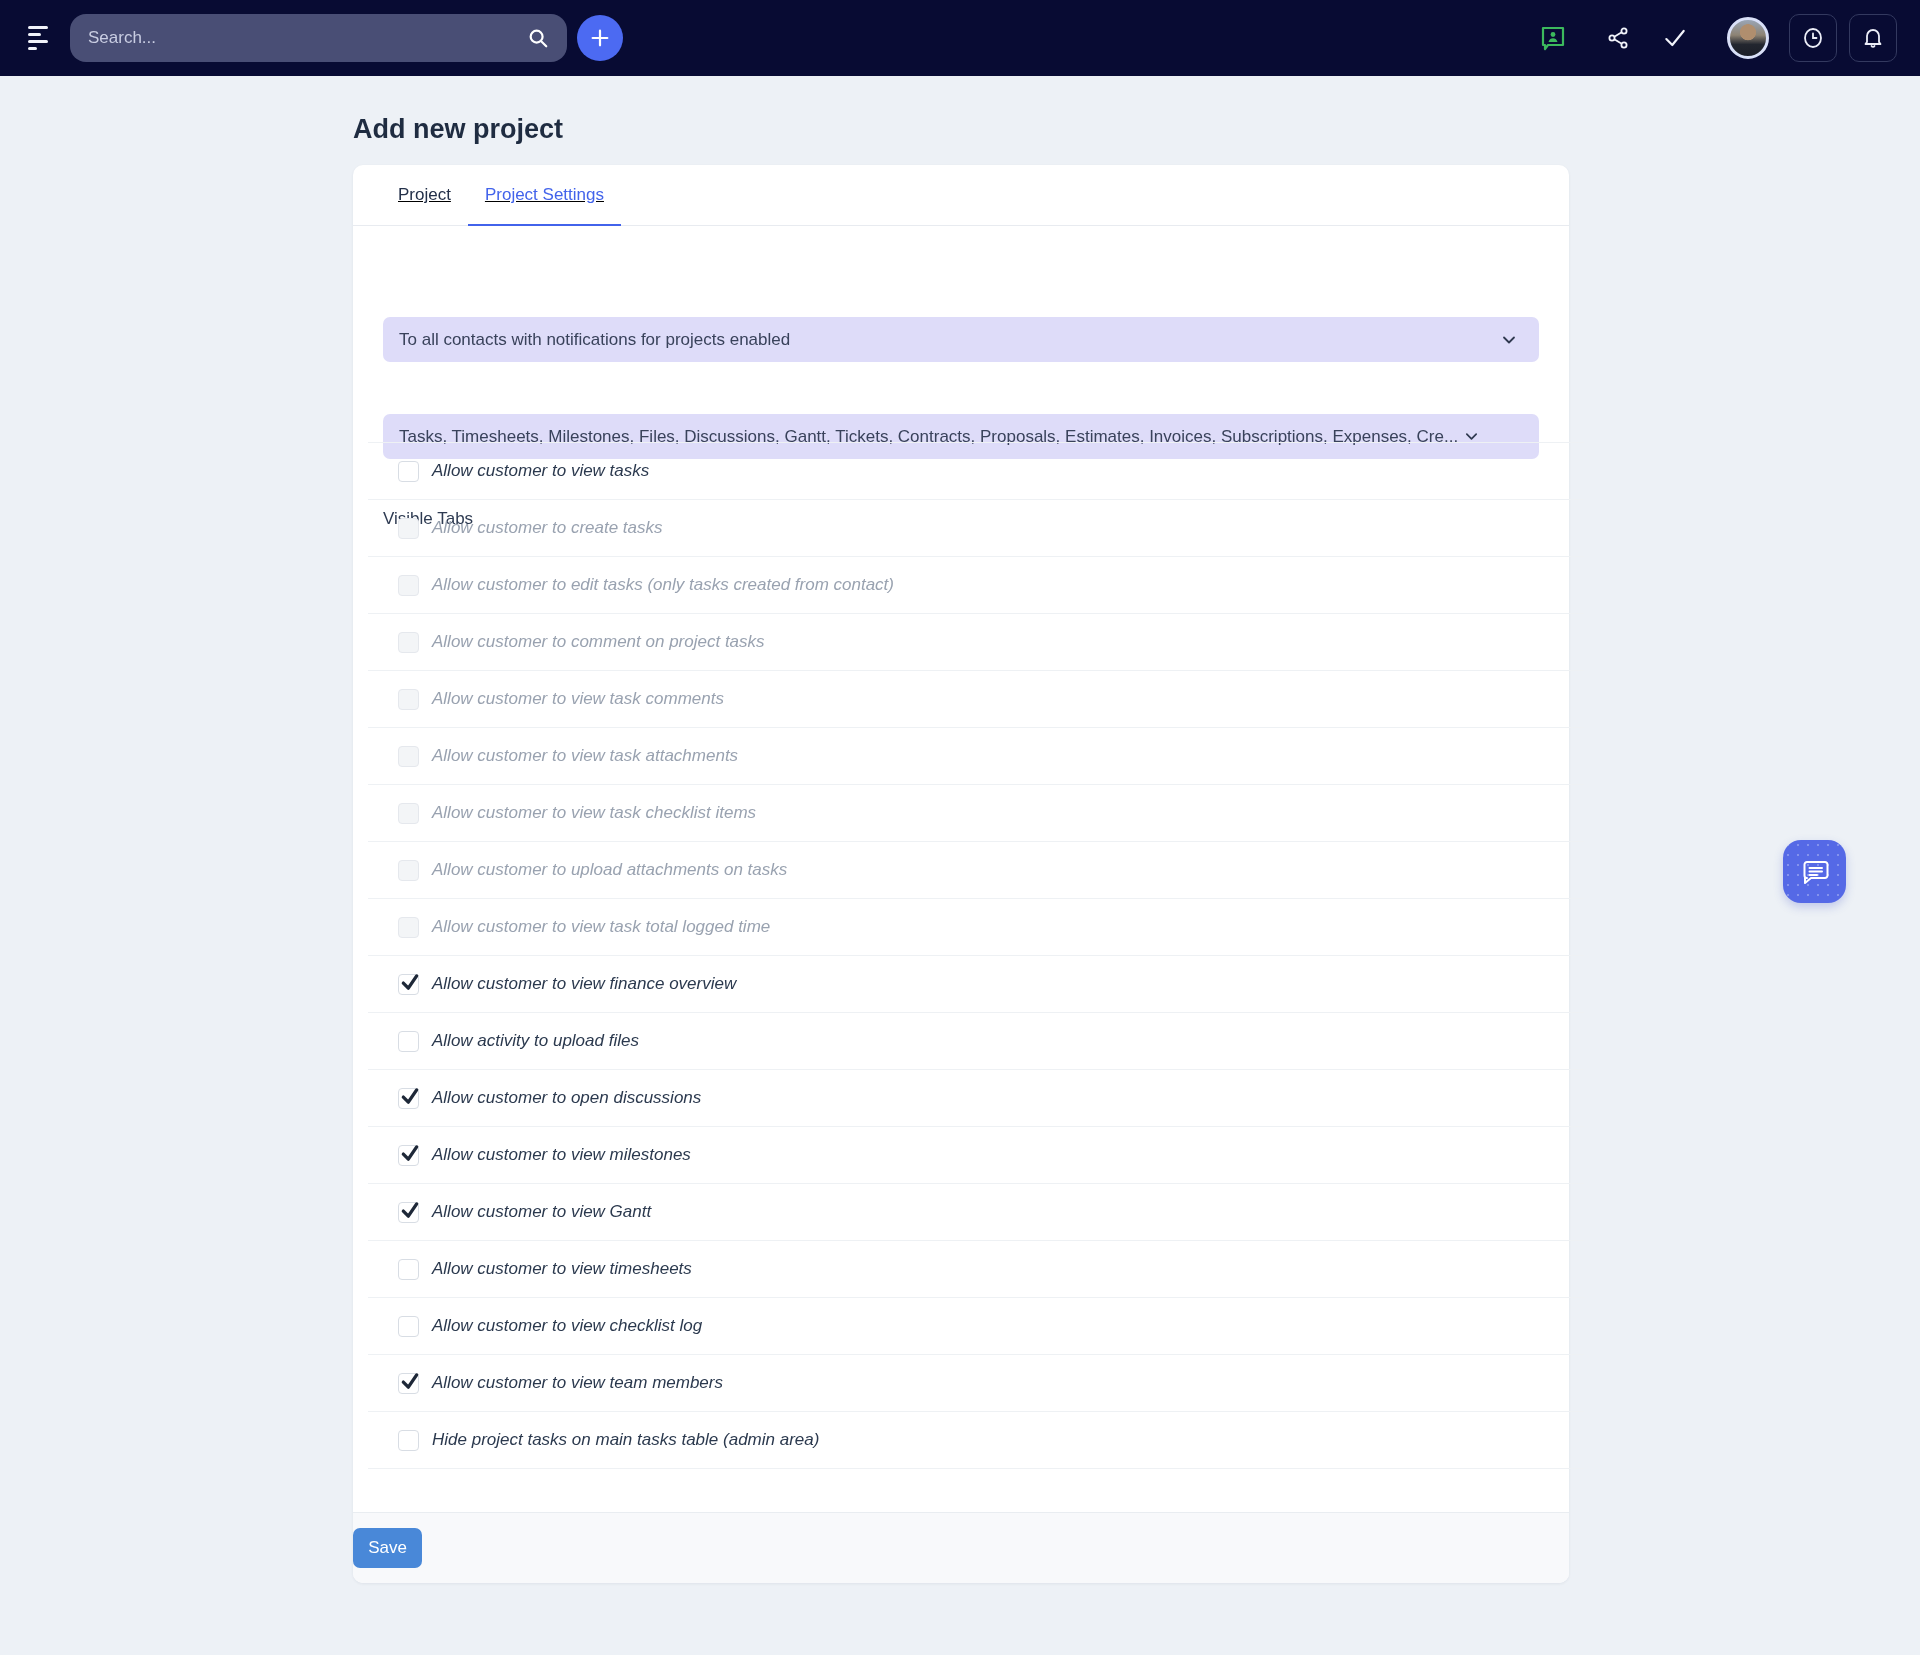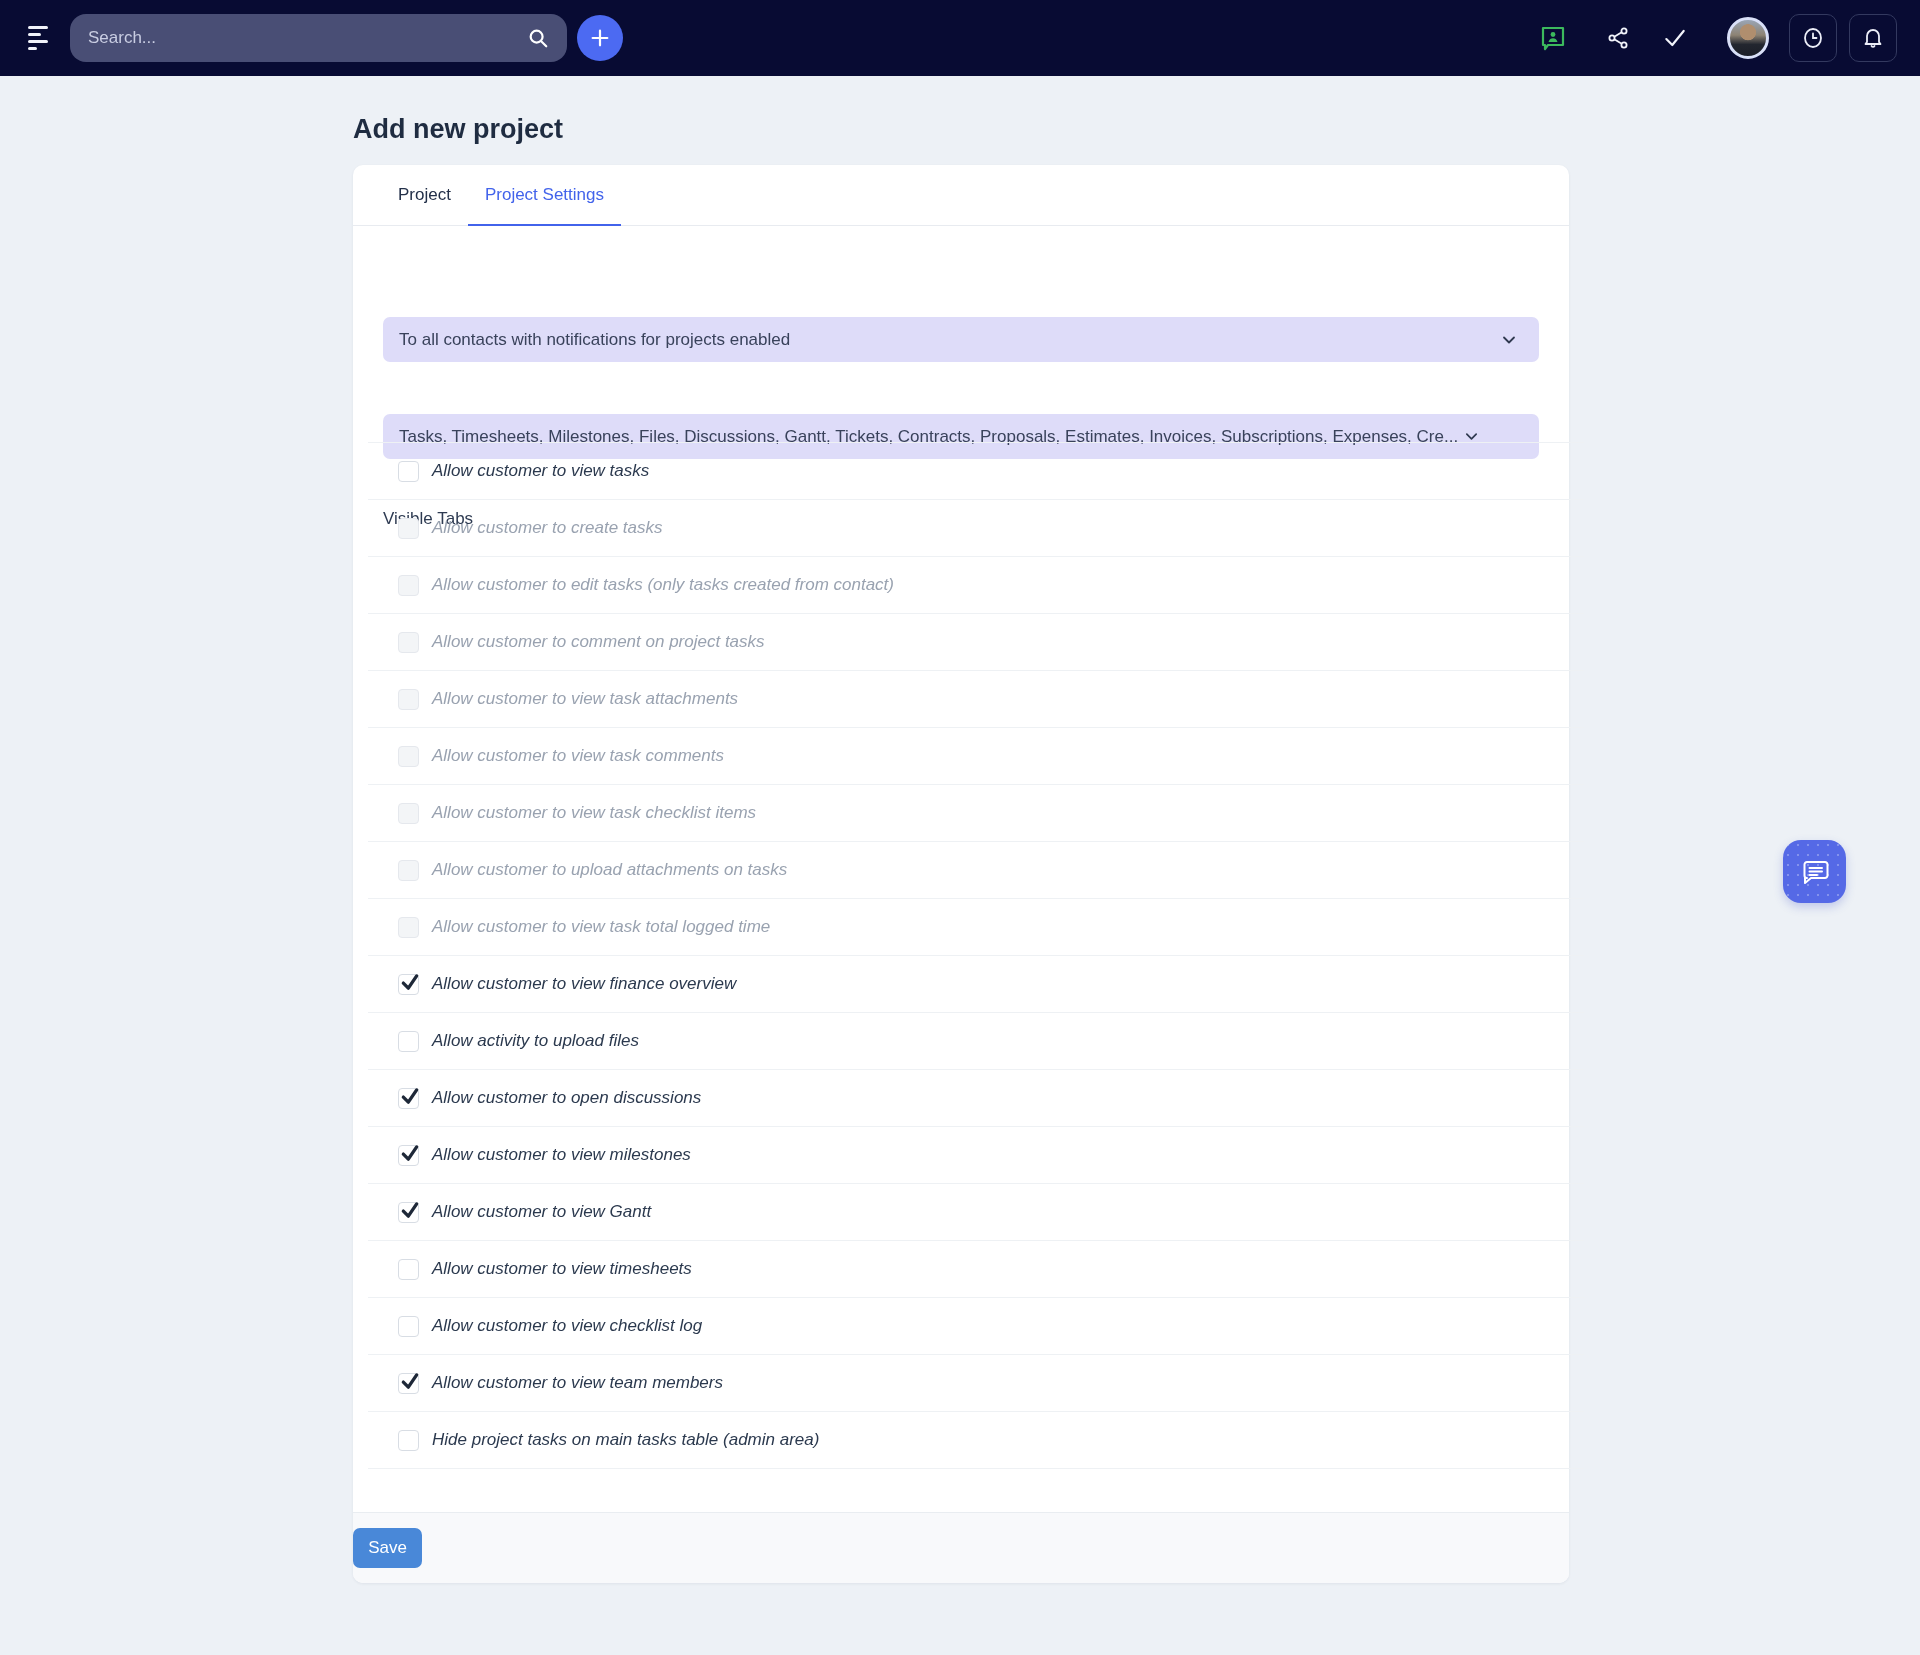--- a/index.html
+++ b/index.html
@@ -28,21 +28,21 @@
   .avatar{width:42px;height:42px;border-radius:50%;border:3px solid #d9e0f8;box-sizing:border-box;
           background:
             radial-gradient(circle at 50% 34%, #b08e6e 0 26%, rgba(0,0,0,0) 28%),
             linear-gradient(180deg,#9aa5b5 0%,#8d8374 42%,#23262f 68%,#1b1e27 100%);}
 
   
   .page-title{position:absolute;left:353px;top:114px;font-size:27px;font-weight:700;color:#1f2c41;}
   .card{position:absolute;left:353px;top:165px;width:1216px;height:1418px;background:#ffffff;
         border-radius:10px;box-shadow:0 1px 3px rgba(25,39,70,.07);}
 
-  .tabbar{height:60px;border-bottom:1px solid #e8ebf0;display:flex;align-items:stretch;padding-left:28px;}
+  .tabbar{height:60px;border-bottom:1px solid #e8ebf0;display:flex;align-items:stretch;padding-left:28px;text-decoration:underline;}
   .tab{padding:0 17px;display:flex;align-items:center;font-size:17px;color:#233049;
        position:relative;cursor:pointer;}
   .tab.active{color:#4263eb;}
   .tab.active::after{content:"";position:absolute;left:0;right:0;bottom:-1px;height:2px;background:#4263eb;}
 
   .form-label{position:absolute;left:30px;font-size:17px;color:#2e3b52;}
   .req{color:#b02a37;margin-right:4px;}
   .sel{position:absolute;left:30px;width:1156px;height:45px;background:#dedcf9;border-radius:7px;
        box-sizing:border-box;display:flex;align-items:center;padding:0 16px;font-size:17px;
        color:#39425b;cursor:pointer;margin-top:32px;}
@@ -209,27 +209,27 @@
         <div class="row muted">
     <span class="cb">
       
     </span>
     <span class="rlabel">Allow customer to comment on project tasks</span>
   </div>
         <div class="row muted">
     <span class="cb">
       
     </span>
+    <span class="rlabel">Allow customer to view task comments</span>
+  </div>
+        <div class="row muted">
+    <span class="cb">
+      
+    </span>
     <span class="rlabel">Allow customer to view task attachments</span>
-  </div>
-        <div class="row muted">
-    <span class="cb">
-      
-    </span>
-    <span class="rlabel">Allow customer to view task comments</span>
   </div>
         <div class="row muted">
     <span class="cb">
       
     </span>
     <span class="rlabel">Allow customer to view task checklist items</span>
   </div>
         <div class="row muted">
     <span class="cb">
       

